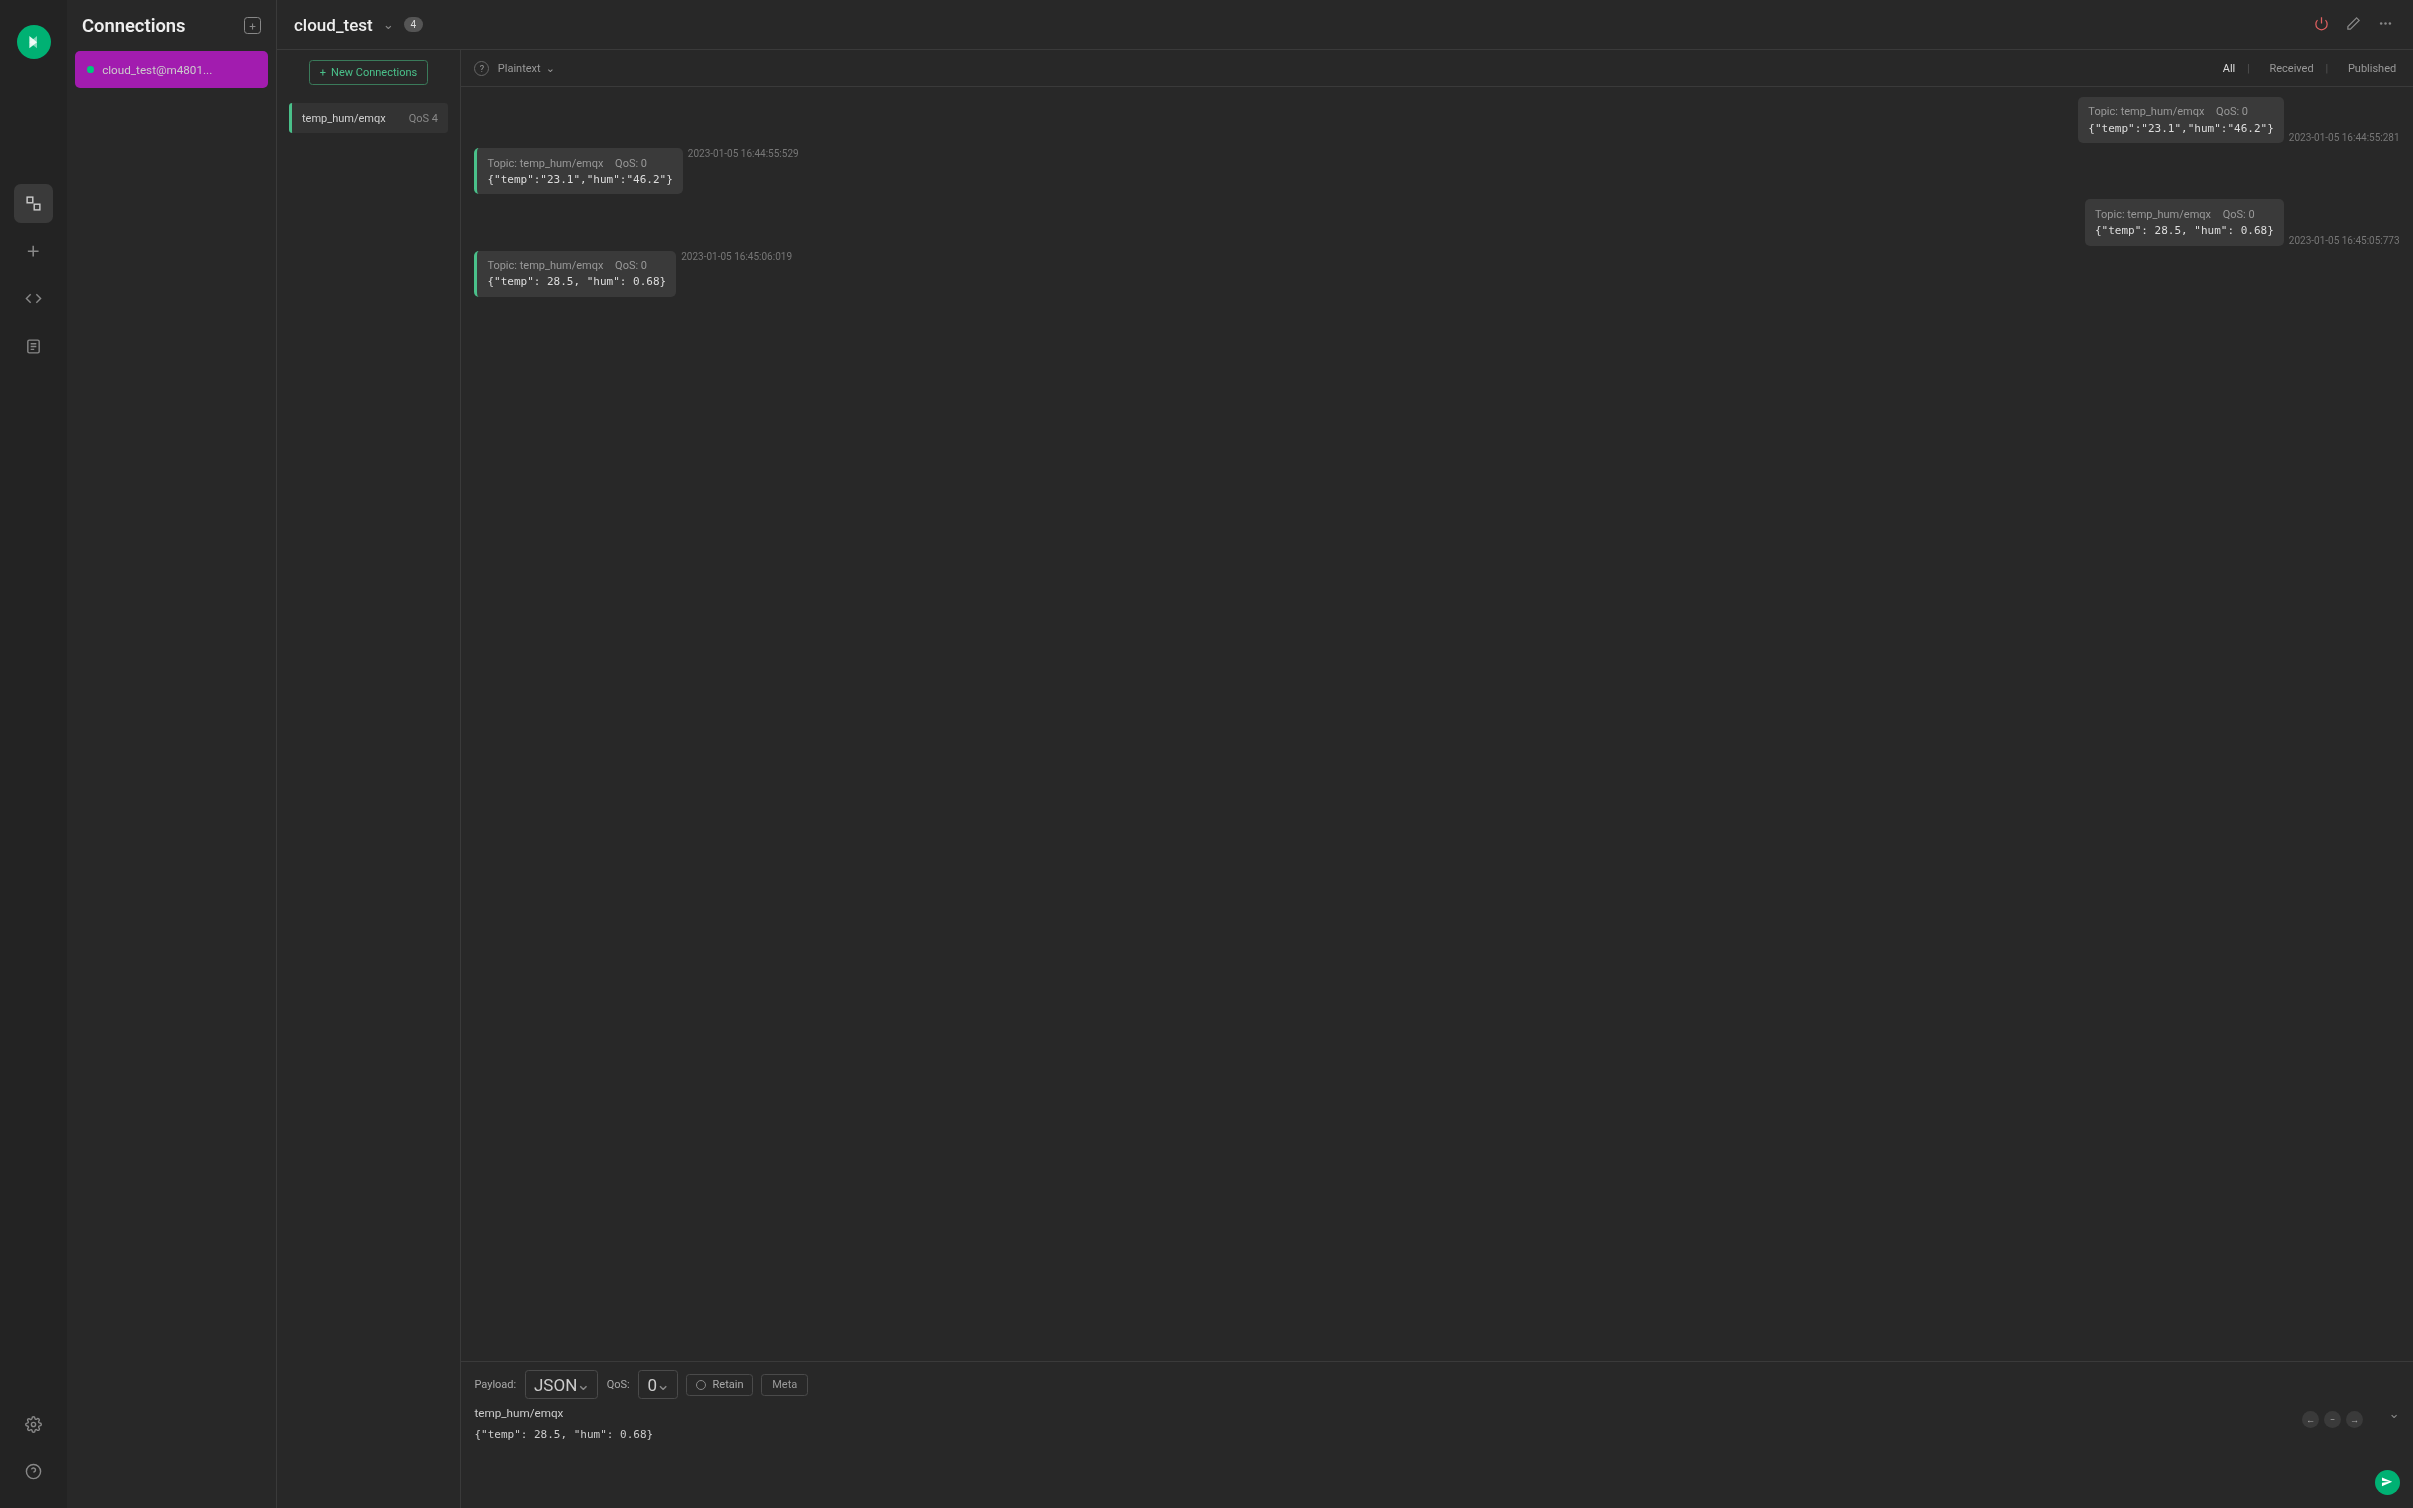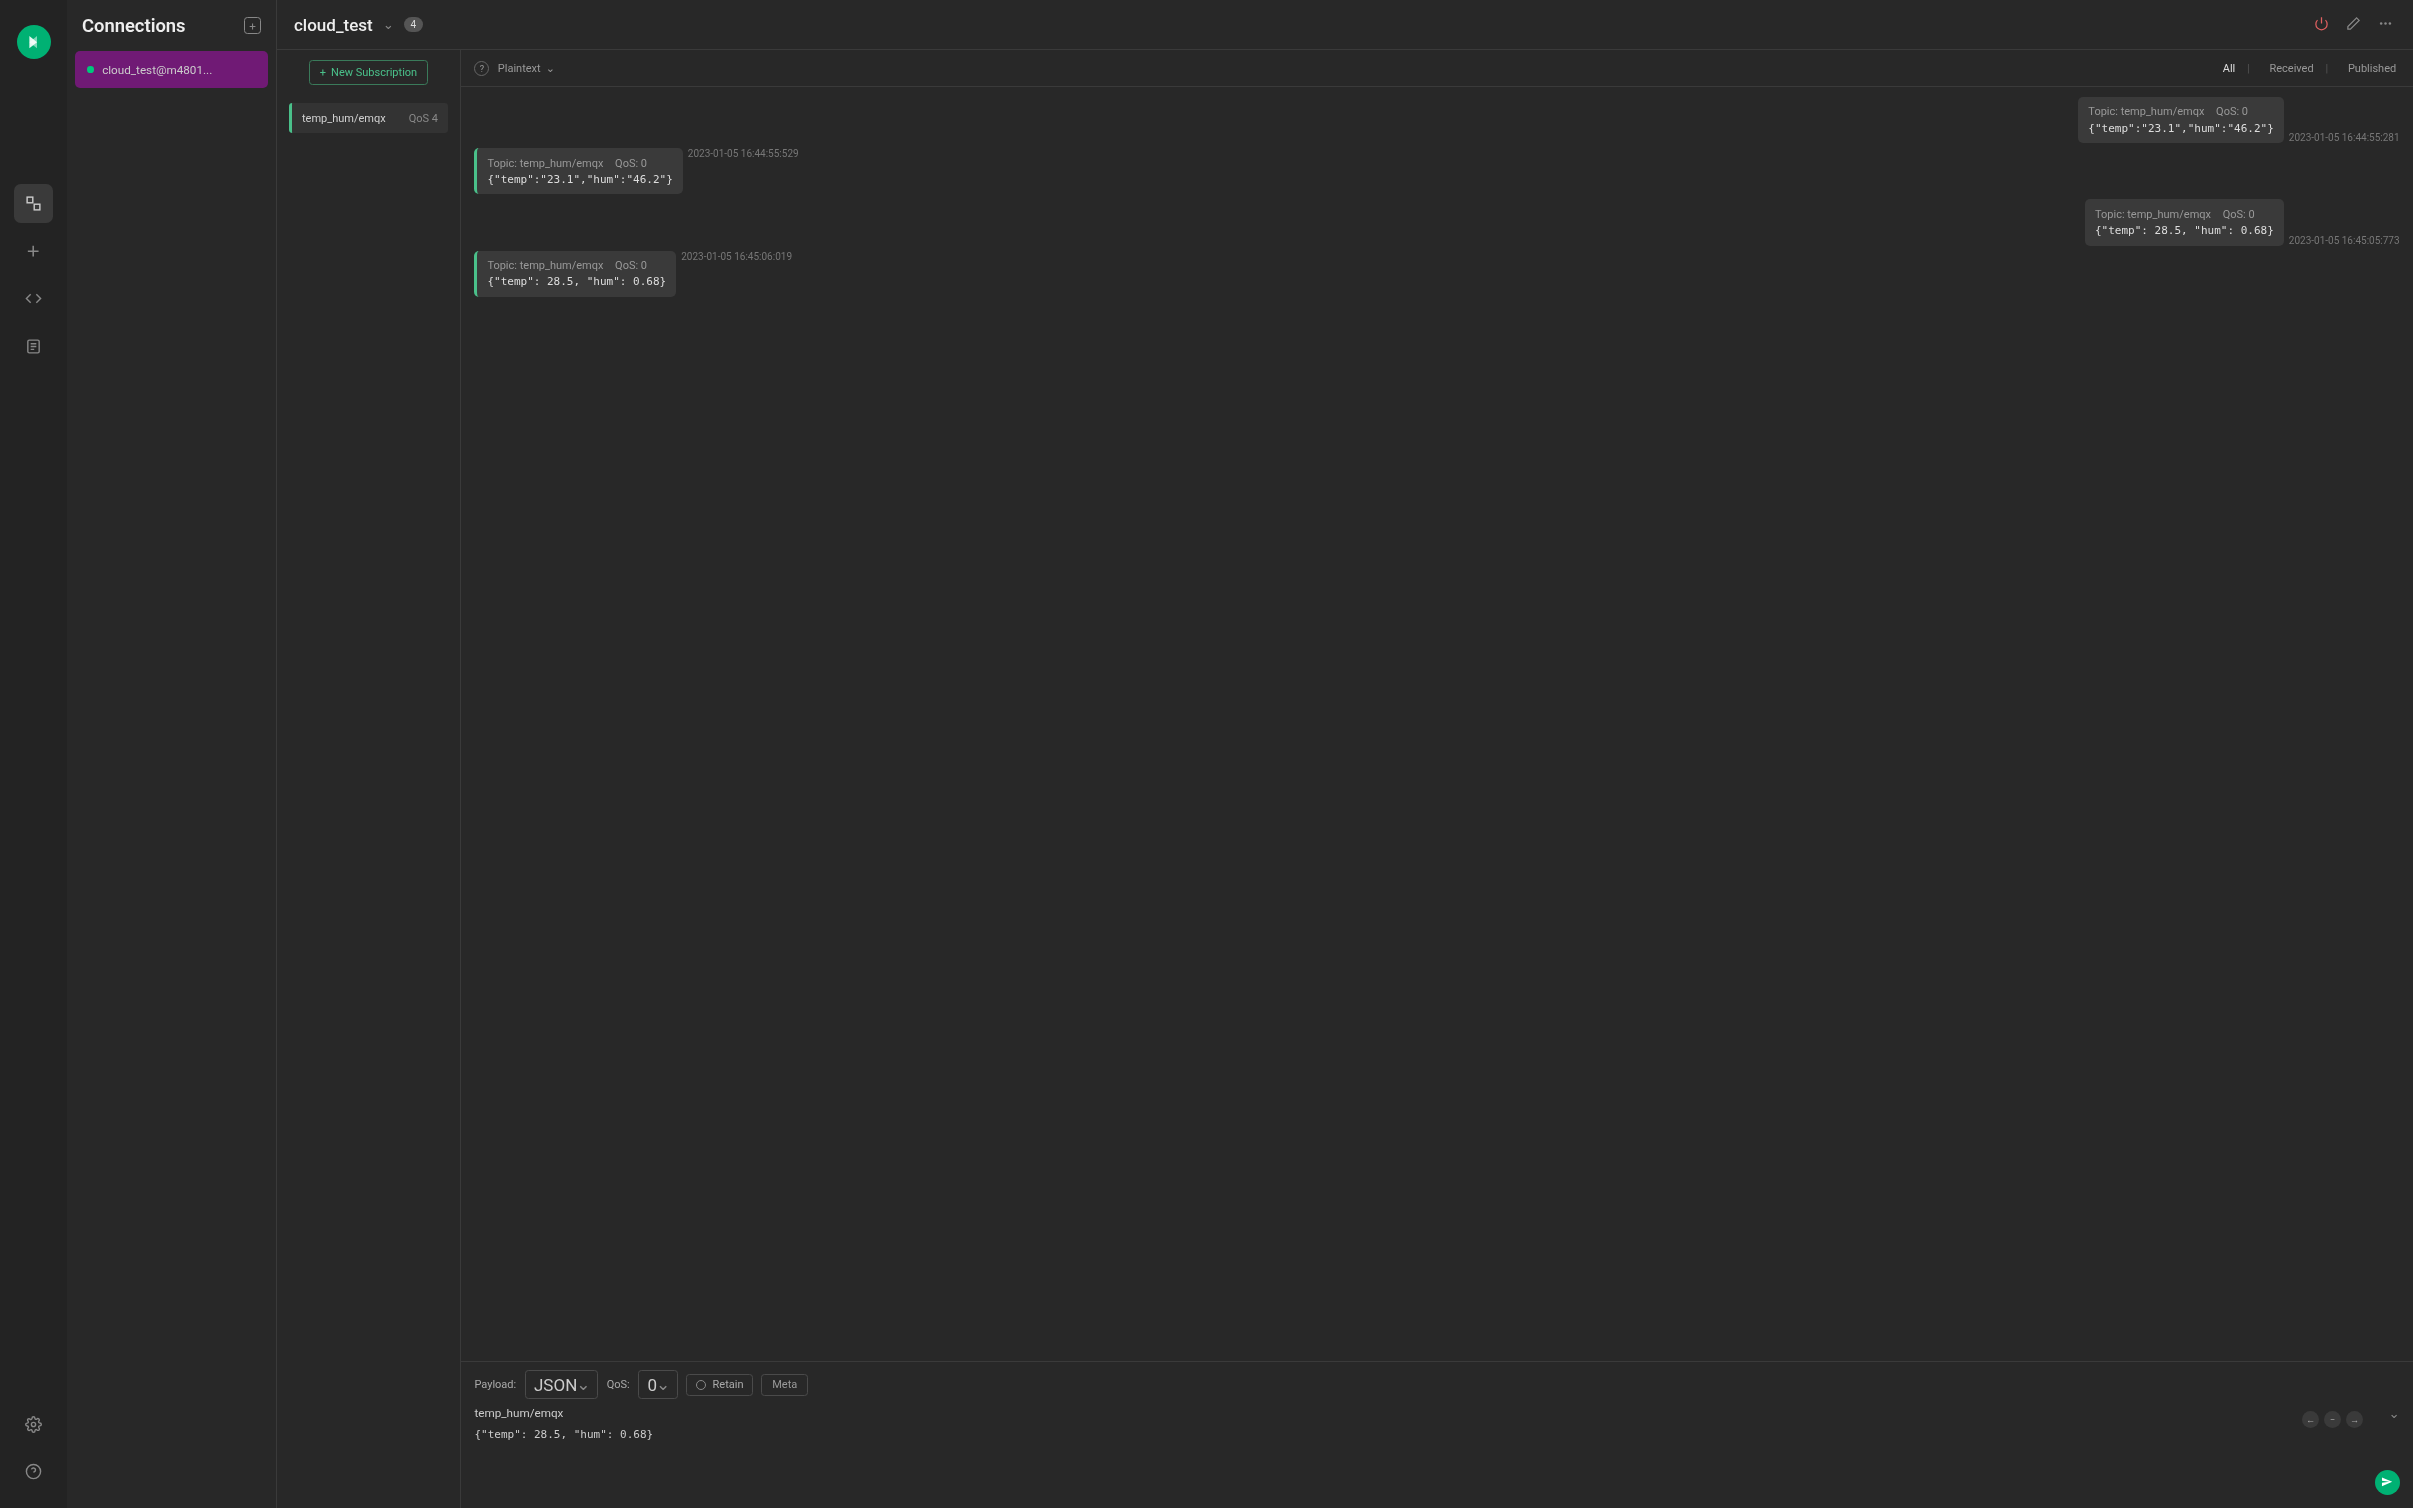--- a/index.html
+++ b/index.html
@@ -9,21 +9,21 @@
 .logo { width: 34px; height: 34px; background: #00b173; border-radius: 50%; display:flex; align-items:center; justify-content:center; margin-bottom: 117px; }
 .logo svg { width:18.4px; height:18.4px; }
 .rail-btn { width: 39px; height: 39px; display:flex; align-items:center; justify-content:center; border-radius:6.7px; color:#888; cursor:pointer; }
 .rail-btn.active { background:#3a3a3a; color:#ccc; }
 .rail-spacer { flex:1; }
 
 .sidepanel { width: 210px; background:#282828; border-right:0.8px solid #3a3a3a; padding-top:15px; }
 .side-head { display:flex; align-items:center; justify-content:space-between; padding:0 15px 15px 15px; }
 .side-head h1 { font-size:18.4px; font-weight:600; color:#eee; }
 .add-conn { width:17px; height:17px; border:1.3px solid #888; border-radius:3.4px; display:flex; align-items:center; justify-content:center; color:#888; cursor:pointer; font-size:11.7px; }
-.conn-item { margin:0 8.4px; padding:11.7px 11.7px; background:#701a75; border-radius:5px; display:flex; align-items:center; gap:8.4px; cursor:pointer; }
+.conn-item { margin:0 8.4px; padding:11.7px 11.7px; background:#a21caf; border-radius:5px; display:flex; align-items:center; gap:8.4px; cursor:pointer; }
 .dot { width:6.7px; height:6.7px; background:#00c77c; border-radius:50%; flex-shrink:0; }
 .conn-name { font-size:11.7px; color:#ccc; overflow:hidden; text-overflow:ellipsis; white-space:nowrap; }
 
 .main { flex:1; display:flex; flex-direction:column; }
 .topbar { height:49px; display:flex; align-items:center; padding:0 17px; gap:10px; }
 .title { font-size:17px; font-weight:500; color:#eee; }
 .chev { color:#888; cursor:pointer; }
 .badge { background:#555; color:#ddd; font-size:10px; border-radius:8.4px; padding:1.7px 6.7px; }
 .top-spacer { flex:1; }
 .top-icon { color:#888; cursor:pointer; padding:3.4px; }
@@ -153,21 +153,21 @@
           <circle cx="19" cy="12" r="2"></circle>
         </svg>
     </span>
   </div>
 
   <div class="body">
 
     <div class="subs">
       <button class="new-sub">
         <span>+</span>
-        <span>New Subscription</span>
+        <span>New Connections</span>
       </button>
       <div class="sub-item">
         <span>temp_hum/emqx</span>
         <span class="qos">QoS 4</span>
       </div>
     </div>
 
     <div class="chat">
       <div class="chat-head">
         <span class="ch-q">?</span>

